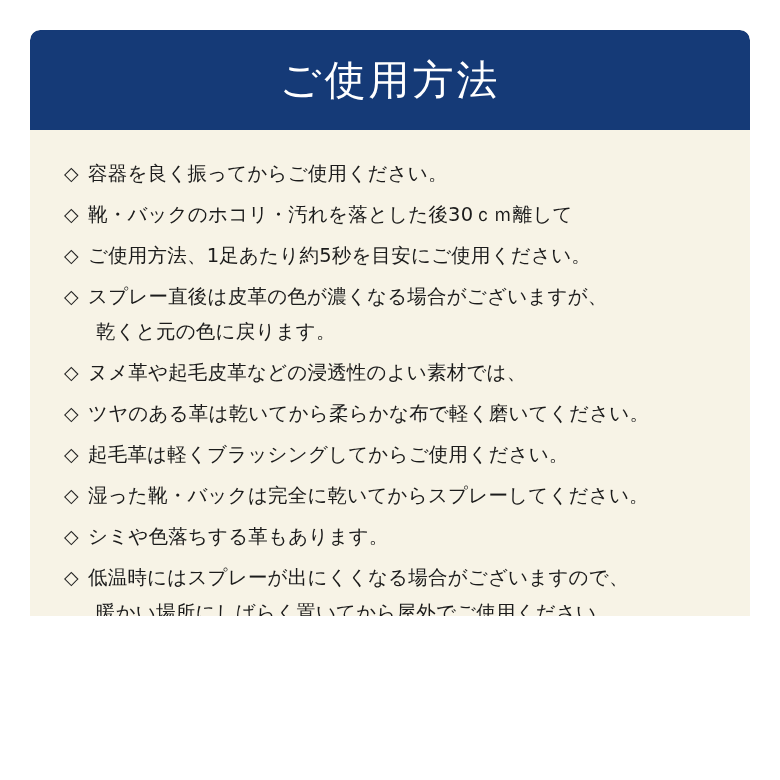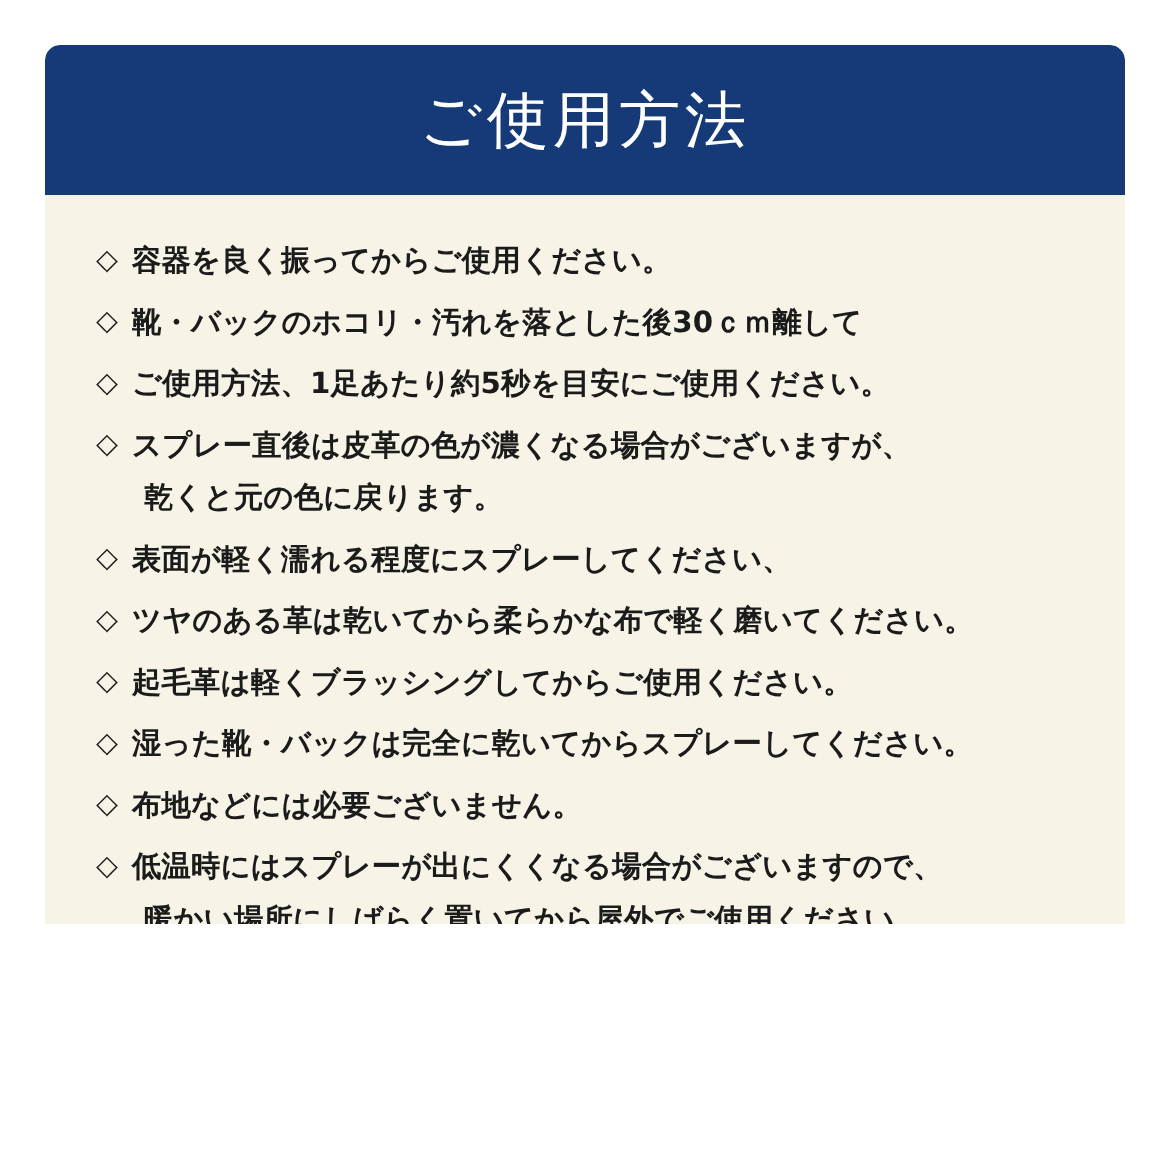--- a/index.html
+++ b/index.html
@@ -68,21 +68,20 @@
     flex: 0 0 24px;
     color: #1b1b1b;
     font-size: 19px;
     line-height: 35px;
   }
   .marker.blank {
     visibility: hidden;
   }
   .text {
     flex: 1 1 auto;
-    font-weight: bold;
   }
   .line.cont .text {
     padding-left: 8px;
   }
 </style>
 </head>
 <body>
 
 <div class="page">
   <div class="card">
@@ -114,21 +113,21 @@
             <span class="text">スプレー直後は皮革の色が濃くなる場合がございますが、</span>
           </div>
           <div class="line cont">
             <span class="marker blank">◇</span>
             <span class="text">乾くと元の色に戻ります。</span>
           </div>
         </div>
         <div class="item">
           <div class="line">
             <span class="marker">◇</span>
-            <span class="text">表面が軽く濡れる程度にスプレーしてください、</span>
+            <span class="text">ヌメ革や起毛皮革などの浸透性のよい素材では、</span>
           </div>
         </div>
         <div class="item">
           <div class="line">
             <span class="marker">◇</span>
             <span class="text">ツヤのある革は乾いてから柔らかな布で軽く磨いてください。</span>
           </div>
         </div>
         <div class="item">
           <div class="line">
@@ -138,21 +137,21 @@
         </div>
         <div class="item">
           <div class="line">
             <span class="marker">◇</span>
             <span class="text">湿った靴・バックは完全に乾いてからスプレーしてください。</span>
           </div>
         </div>
         <div class="item">
           <div class="line">
             <span class="marker">◇</span>
-            <span class="text">布地などには必要ございません。</span>
+            <span class="text">シミや色落ちする革もあります。</span>
           </div>
         </div>
         <div class="item">
           <div class="line">
             <span class="marker">◇</span>
             <span class="text">低温時にはスプレーが出にくくなる場合がございますので、</span>
           </div>
           <div class="line cont">
             <span class="marker blank">◇</span>
             <span class="text">暖かい場所にしばらく置いてから屋外でご使用ください。</span>

